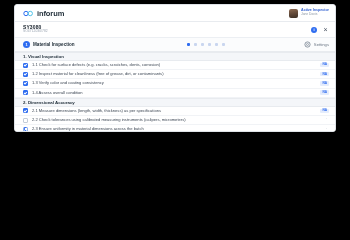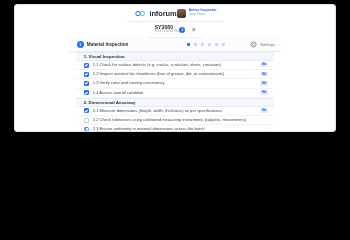--- a/index.html
+++ b/index.html
@@ -17,21 +17,20 @@
   .app-frame {
     position: absolute;
     left: 14px; top: 4px;
     width: 322px; height: 128px;
     background: #ffffff;
     border: 1px solid #dfe3e8;
     border-radius: 3px;
     overflow: hidden;
     display: flex;
     flex-direction: column;
-    align-items: center;
   }
 
   
   .brandbar {
     height: 17px;
     flex: 0 0 17px;
     background: #ffffff;
     border-bottom: 1px solid #e8ebef;
     display: flex;
     align-items: center;

